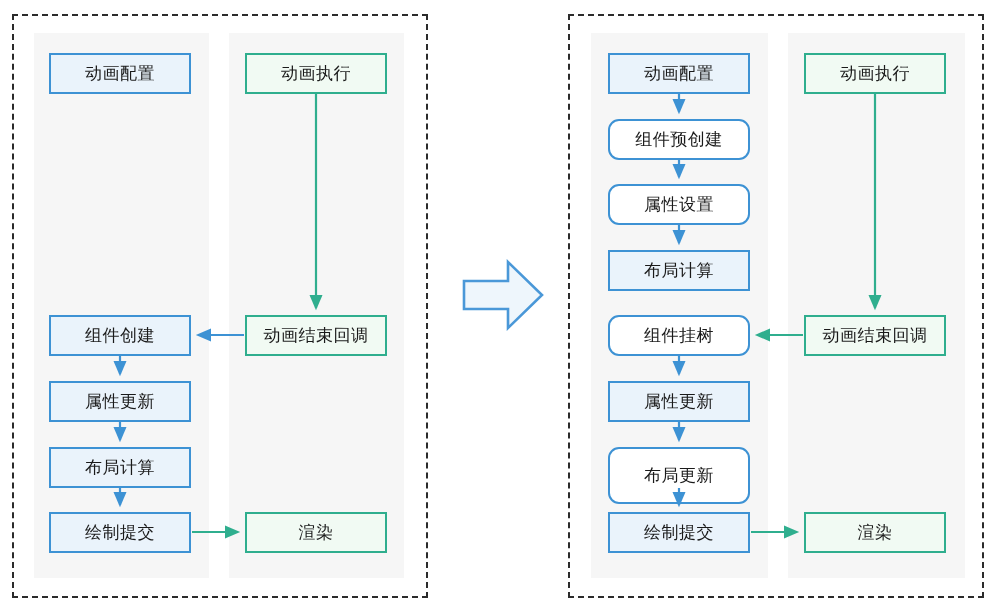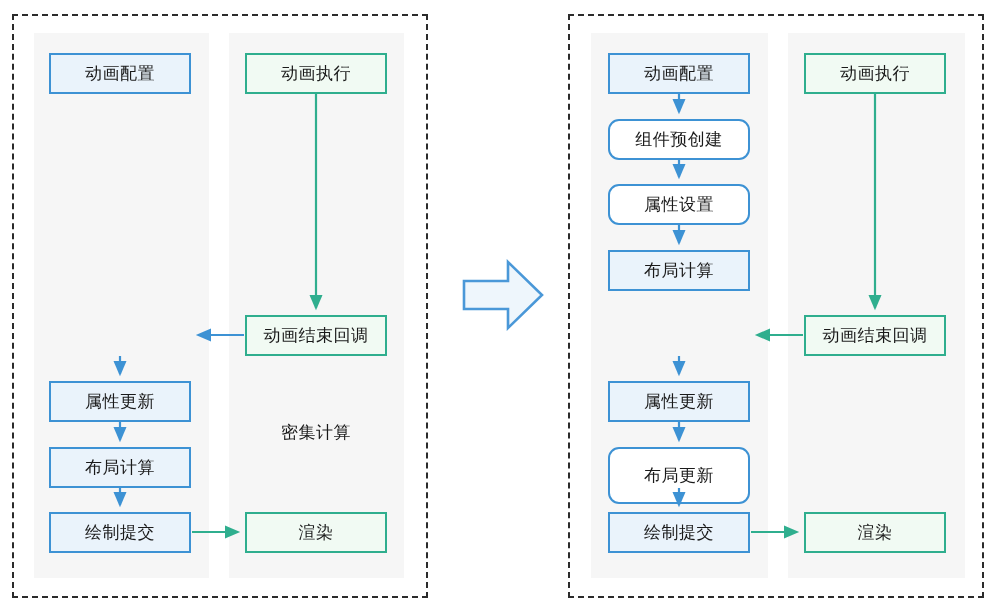--- a/index.html
+++ b/index.html
@@ -92,48 +92,49 @@
 <div id="diagram-root">
 
   <div class="panel" id="panel-before"></div>
 
   <div class="column" style="left:34px; top:33px; width:175px; height:545px;"></div>
   <div class="column" style="left:229px; top:33px; width:175px; height:545px;"></div>
 
   <div class="node" style="left:49px; top:53px; width:142px; height:41px;">动画配置</div>
 
 
+  <div class="node" style="left:49px; top:315px; width:142px; height:41px;">组件创建</div>
 
   <div class="node" style="left:49px; top:381px; width:142px; height:41px;">属性更新</div>
 
   <div class="node" style="left:49px; top:447px; width:142px; height:41px;">布局计算</div>
 
   <div class="node" style="left:49px; top:512px; width:142px; height:41px;">绘制提交</div>
 
   <div class="node green" style="left:245px; top:53px; width:142px; height:41px;">动画执行</div>
 
   <div class="node green" style="left:245px; top:315px; width:142px; height:41px;">动画结束回调</div>
 
-  <div class="label" style="left:245px; top:422px; width:142px;">密集计算</div>
 
   <div class="node green" style="left:245px; top:512px; width:142px; height:41px;">渲染</div>
 
   <div class="panel" id="panel-after"></div>
 
   <div class="column" style="left:591px; top:33px; width:177px; height:545px;"></div>
   <div class="column" style="left:788px; top:33px; width:177px; height:545px;"></div>
 
   <div class="node" style="left:608px; top:53px; width:142px; height:41px;">动画配置</div>
 
   <div class="node blue-plain" style="left:608px; top:119px; width:142px; height:41px;">组件预创建</div>
 
   <div class="node blue-plain" style="left:608px; top:184px; width:142px; height:41px;">属性设置</div>
 
   <div class="node" style="left:608px; top:250px; width:142px; height:41px;">布局计算</div>
 
+  <div class="node blue-plain" style="left:608px; top:315px; width:142px; height:41px;">组件挂树</div>
 
   <div class="node" style="left:608px; top:381px; width:142px; height:41px;">属性更新</div>
 
   <div class="node blue-plain" style="left:608px; top:447px; width:142px; height:57px;">布局更新</div>
 
   <div class="node" style="left:608px; top:512px; width:142px; height:41px;">绘制提交</div>
 
   <div class="node green" style="left:804px; top:53px; width:142px; height:41px;">动画执行</div>
 
   <div class="node green" style="left:804px; top:315px; width:142px; height:41px;">动画结束回调</div>

